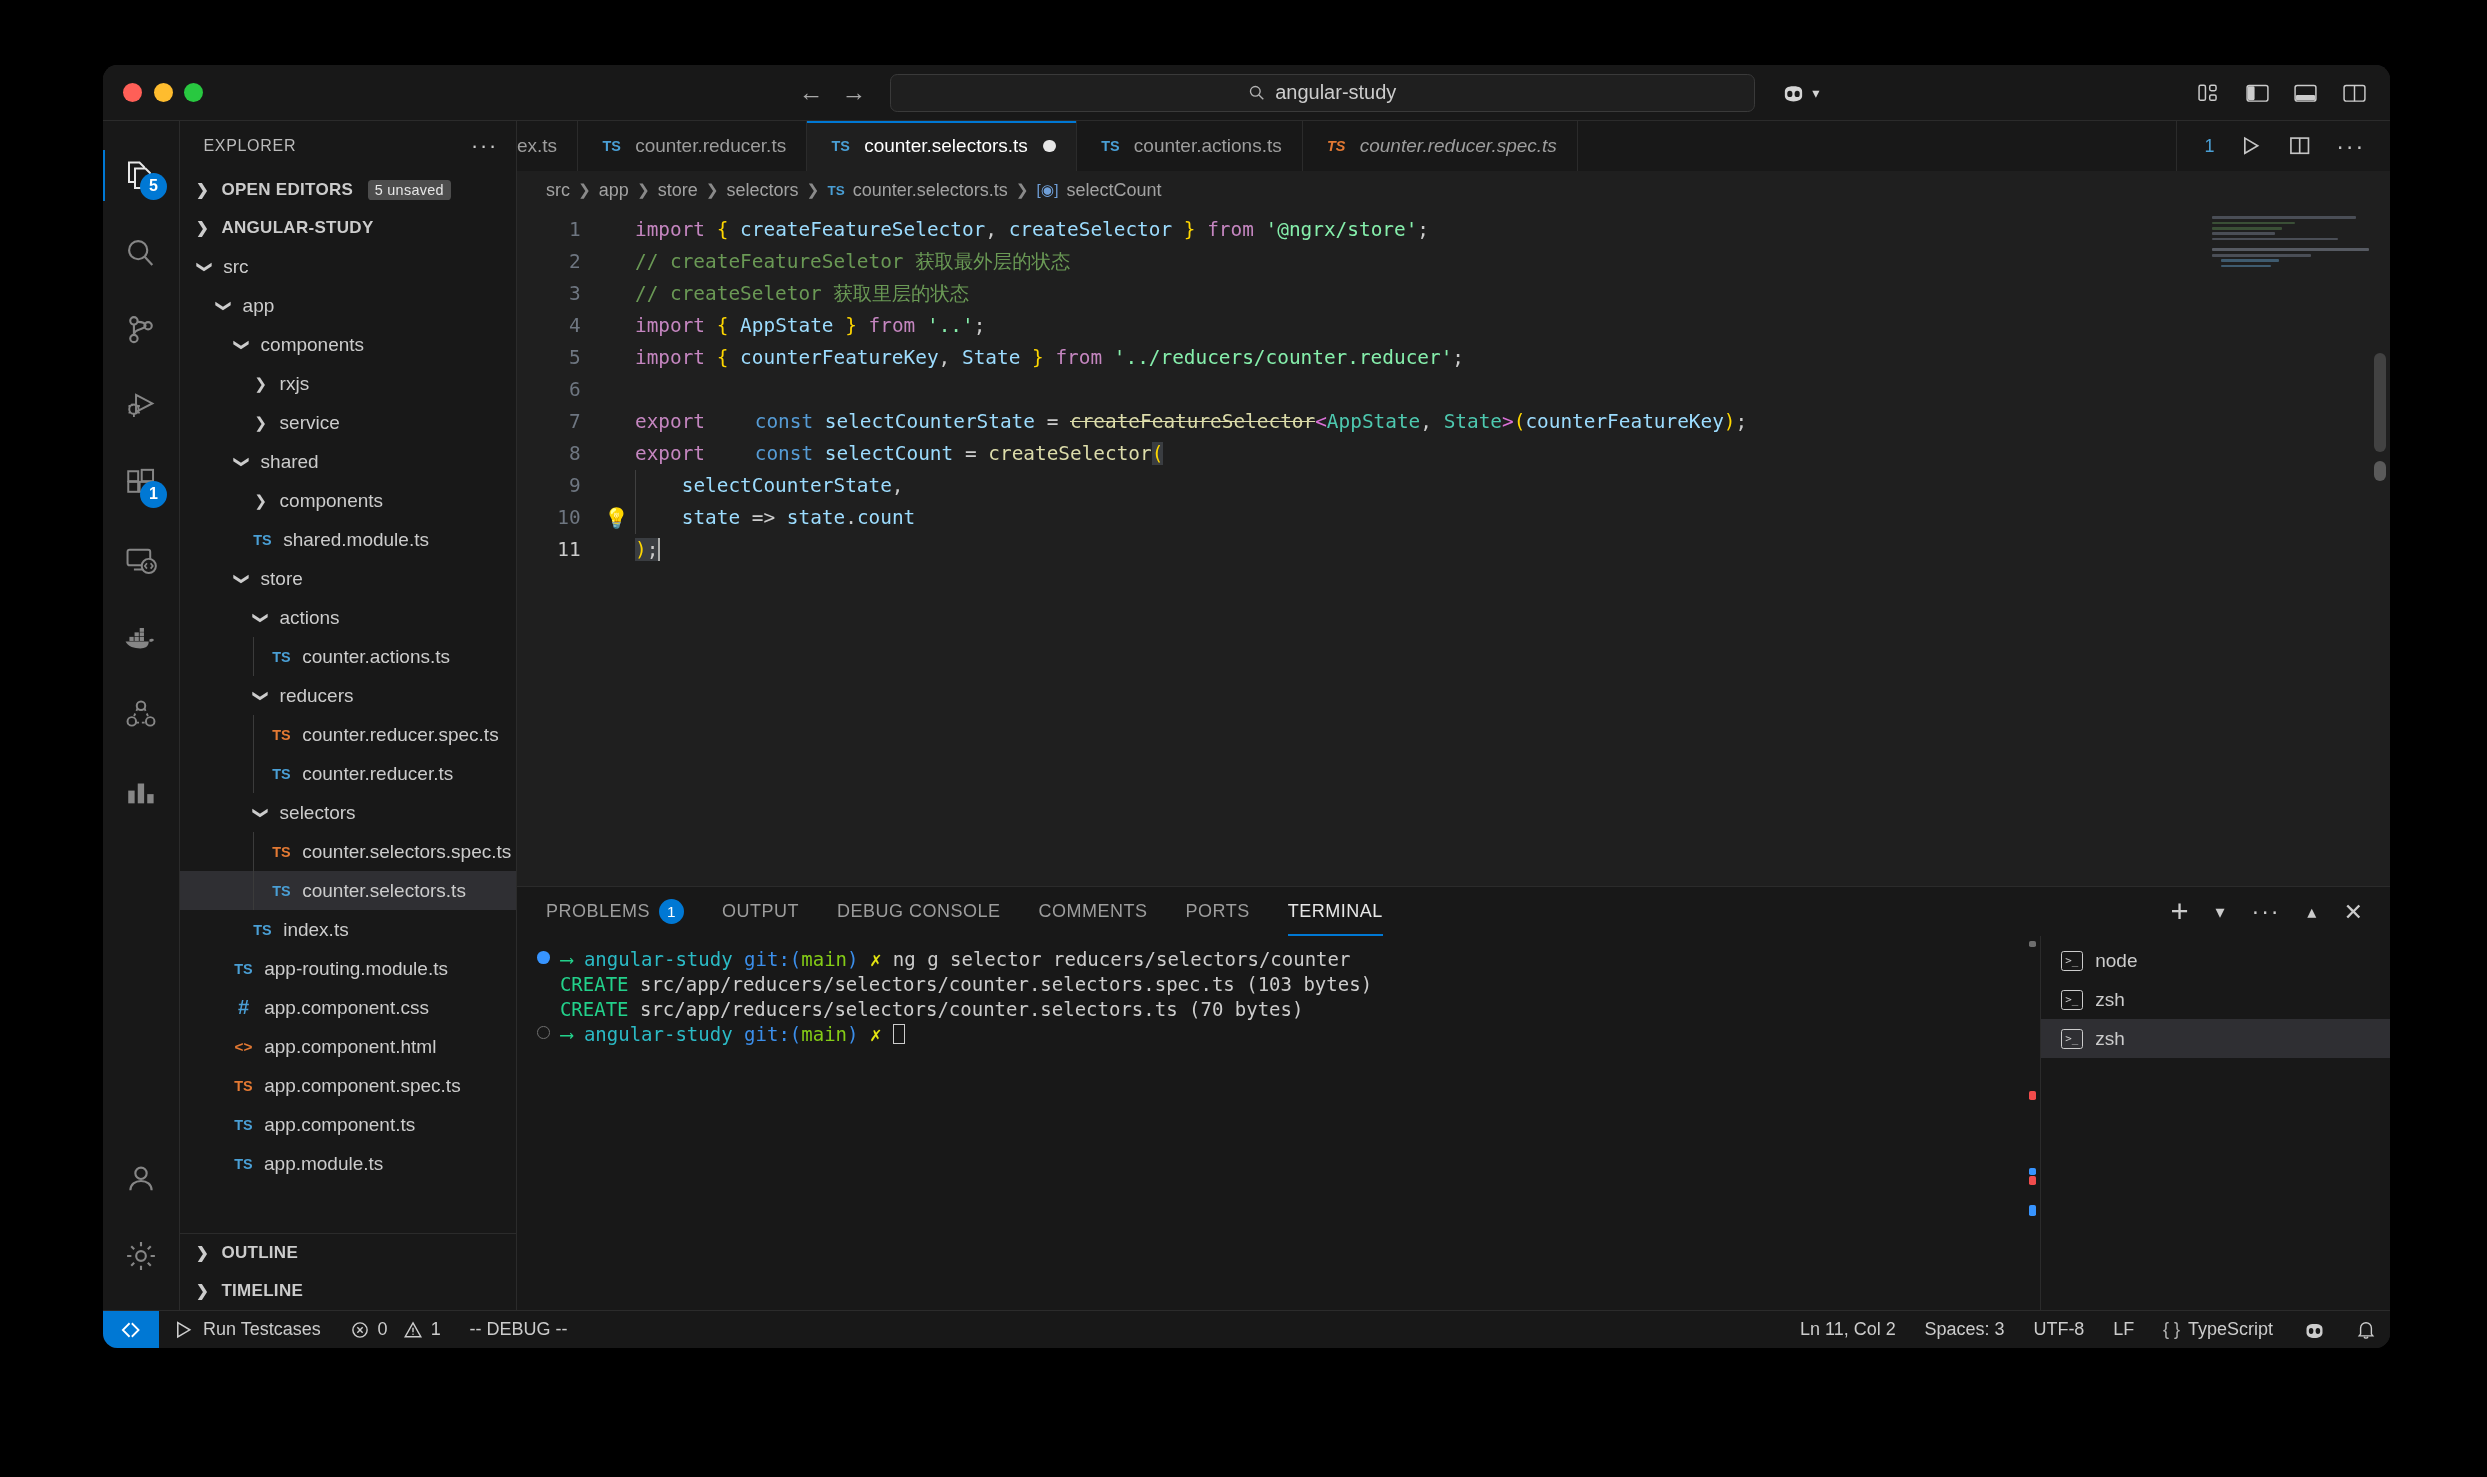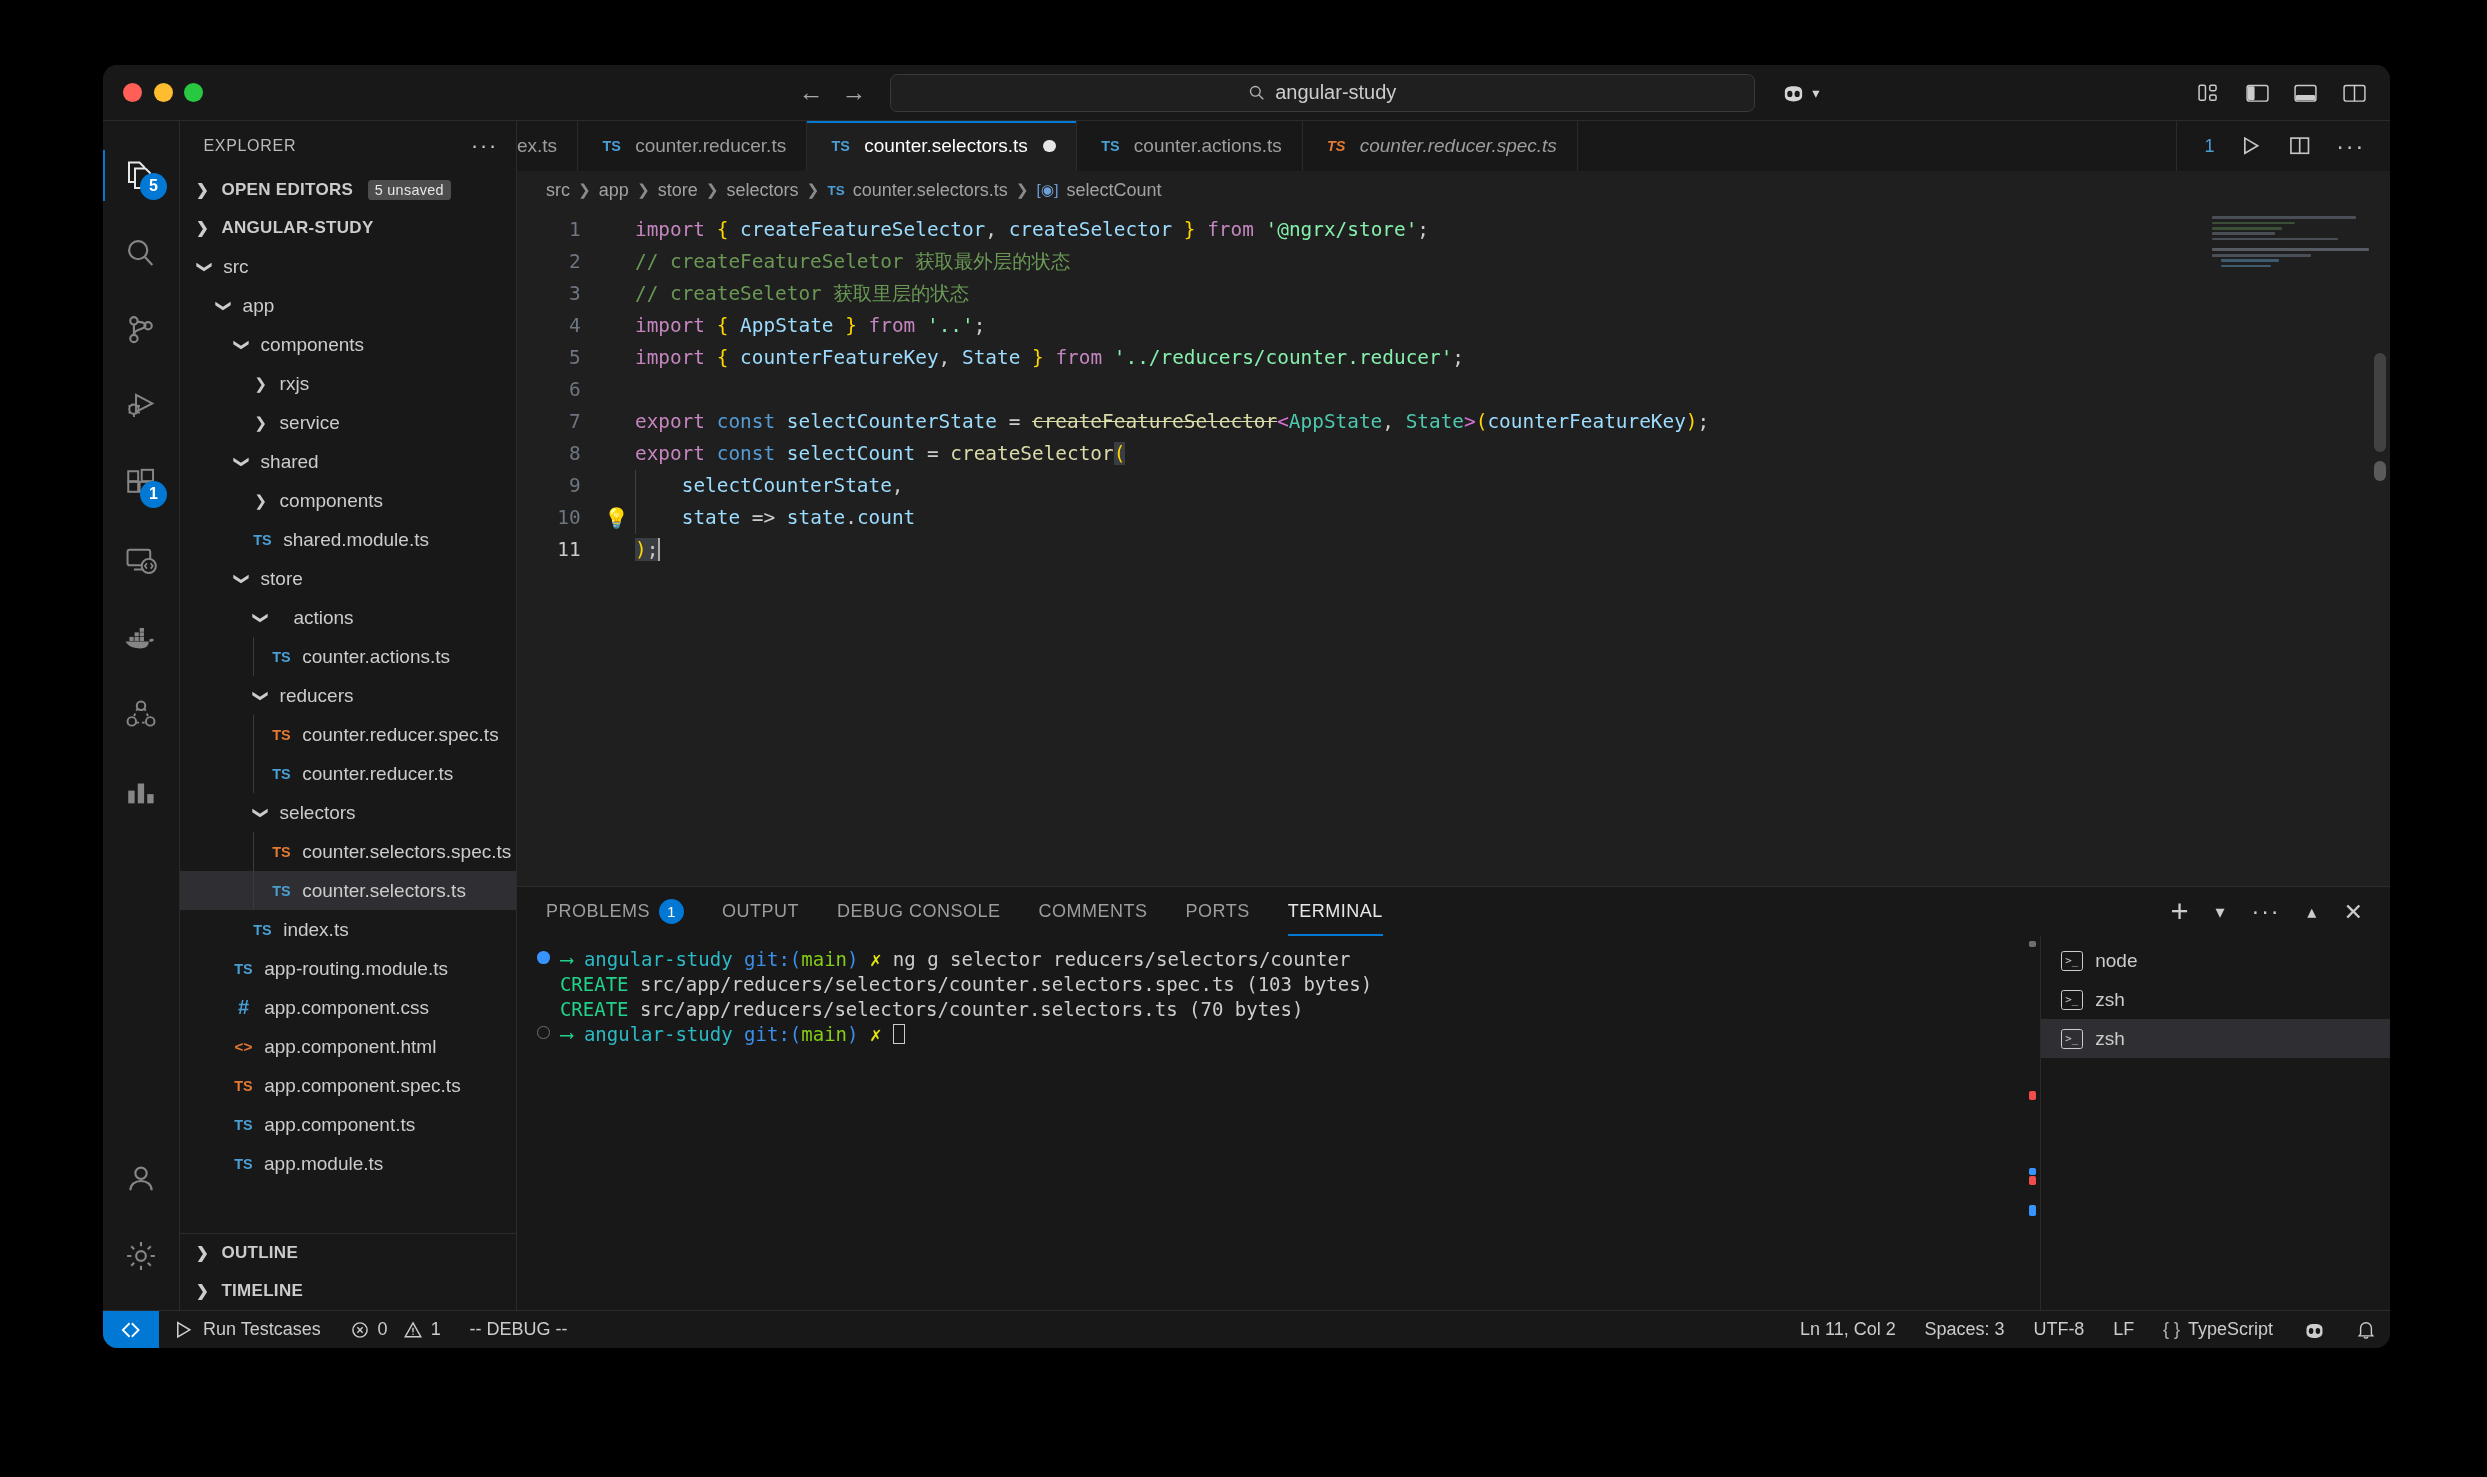--- a/index.html
+++ b/index.html
@@ -134,21 +134,21 @@
   .lnum {
     width: 87px; flex: 0 0 87px; text-align: right; padding-right: 23.4px;
     color: #6e7681; user-select: none;
   }
   .lnum.cur { color: #cccccc; }
   .glyph { width: 31px; flex: 0 0 31px; position: relative; }
   .bulb { color: #fdb933; font-size: 20px; line-height: 32px; }
   .ctext { position: relative; }
   .ind-guide { border-left: 0.9px solid #404040; position: absolute; top: 0; bottom: 0; left: 0; }
   .k   { color: #c586c0; }            
-  .kw  { color: #569cd6; }            
+  .kw  { color: #569cd6; margin-left: 38px; }            
   .var { color: #9cdcfe; }            
   .fn  { color: #dcdcaa; }            
   .str { color: #86efac; }            
   .cm  { color: #6a9955; }            
   .b1  { color: #ffd700; }
   .b2  { color: #da70d6; }
   .ty  { color: #4ec9b0; }
   .pl  { color: #cccccc; }
   .strike { text-decoration: line-through; }
   .cursor { display: inline-block; width: 1.8px; height: 23.4px; background: #aeafad; vertical-align: -4.5px; }
@@ -412,21 +412,21 @@
             <span style="margin-left:7.2px">shared.module.ts</span>
           </div>
           <div class="row">
             <span class="ind" style="width:50px"></span>
             <span class="chev" style="transform:rotate(90deg)">❯</span>
             <span style="margin-left:7.2px">store</span>
           </div>
           <div class="row">
             <span class="ind" style="width:69px"></span>
             <span class="chev" style="transform:rotate(90deg)">❯</span>
-            <span style="margin-left:21px">actions</span>
+            <span style="margin-left:7px">actions</span>
           </div>
           <div class="row">
             <span class="guide" style="left:73px"></span>
             <span class="ind" style="width:88px"></span>
             <span class="ts-ico">TS</span>
             <span style="margin-left:7.2px">counter.actions.ts</span>
           </div>
           <div class="row">
             <span class="ind" style="width:69px"></span>
             <span class="chev" style="transform:rotate(90deg)">❯</span>

